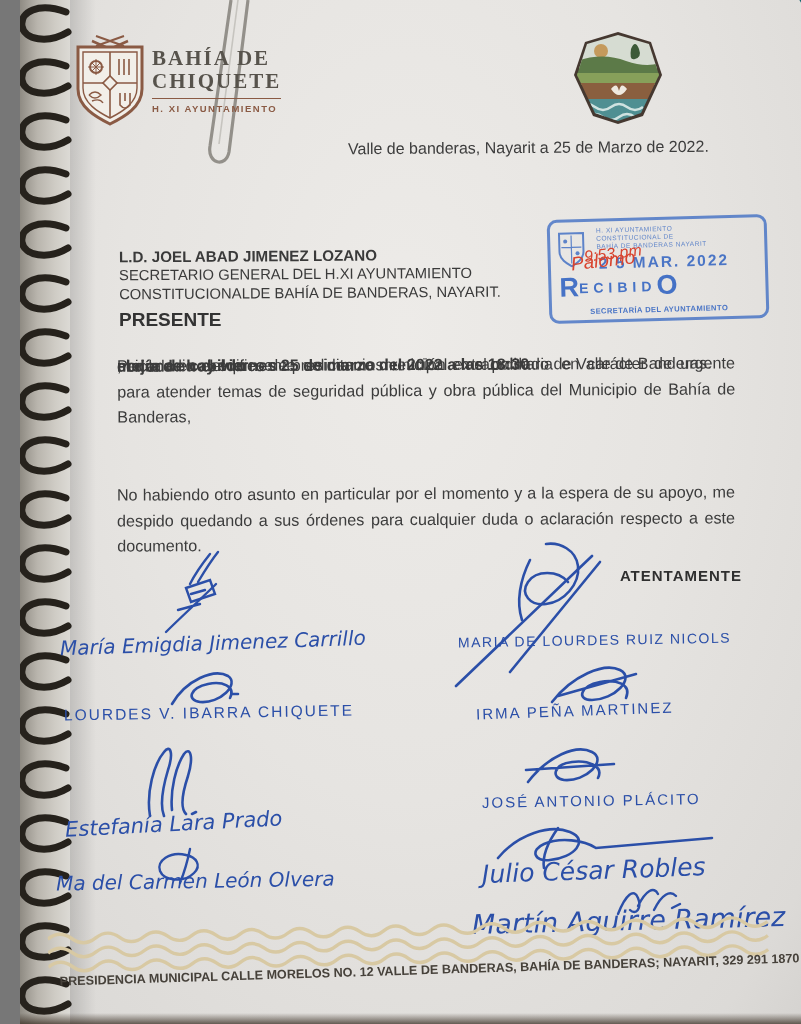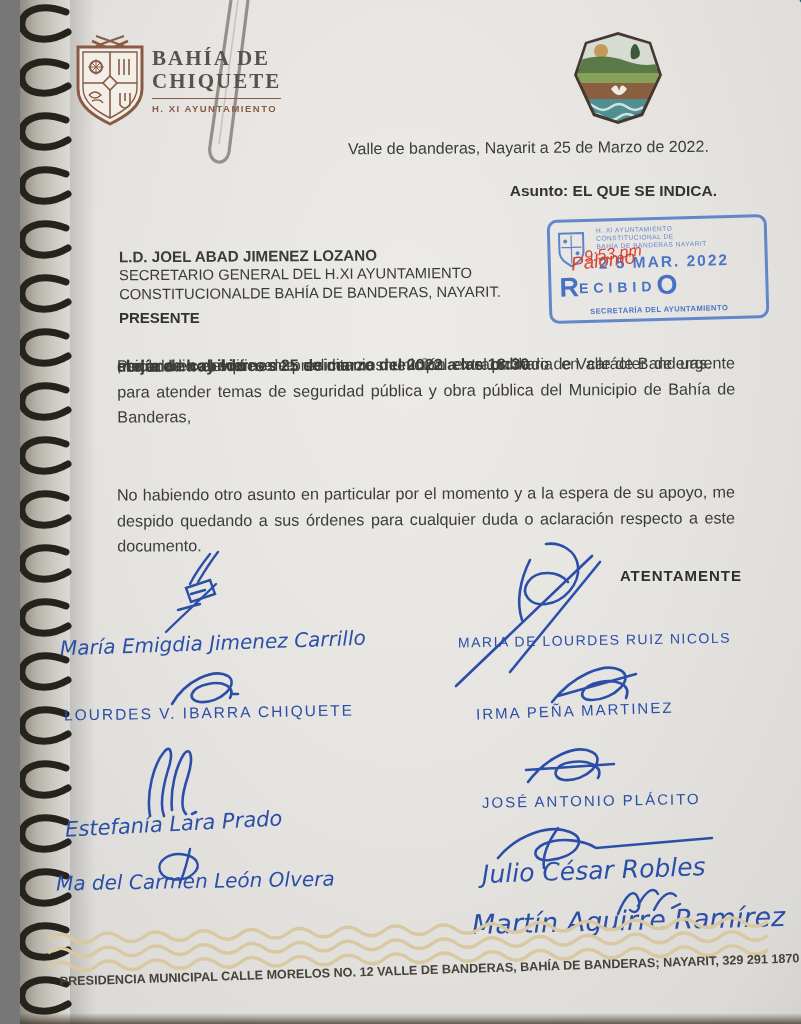--- a/index.html
+++ b/index.html
@@ -33,21 +33,21 @@
   .em1{position:static;display:block;font-size:23px;font-weight:bold;color:#3e362d;}
   .em2{position:static;display:block;font-size:19px;color:#b58a5e;letter-spacing:2px;}
   .em3{position:static;display:block;font-size:25px;font-weight:bold;color:#3e362d;letter-spacing:1px;}
 
   
   .dateline{top:139px;right:112px;font-size:16px;color:#3d3d3d;white-space:nowrap;transform:rotate(-.4deg);}
   .subject{top:182px;right:104px;font-size:15.5px;font-weight:bold;color:#333;white-space:nowrap;}
   .recipient{left:99px;top:246px;font-size:14.8px;color:#3a3a3a;line-height:19px;transform:rotate(-.4deg);}
   .recipient .rname{position:static;display:block;font-weight:bold;font-size:15.2px;}
   .recipient .rline{position:static;display:block;}
-  .salutation{left:99px;top:309px;font-size:15px;font-weight:bold;color:#333;}
+  .salutation{left:99px;top:309px;font-size:19px;font-weight:bold;color:#333;}
   .para{left:97px;width:618px;font-size:16.2px;color:#3c3c3c;line-height:25.5px;text-align:justify;transform:rotate(-.3deg);}
   .p1{top:352px;}
   .p2{top:481px;}
   .closing{left:72px;top:567px;width:650px;text-align:right;font-size:15px;font-weight:bold;
     color:#2f2f2f;letter-spacing:1px;}
 
   
   .stamp{left:528px;top:217px;width:220px;height:104px;border:3px solid rgba(47,98,193,.72);
     border-radius:10px;transform:rotate(-1.6deg);color:#2f62c1;}
   .stamp-shield{left:7px;top:9px;width:28px;height:36px;opacity:.75;}
@@ -158,21 +158,20 @@
       <rect x="0" y="44" width="94" height="12" fill="#87a05a"></rect>
       <rect x="0" y="54" width="94" height="16" fill="#8a5f3f"></rect>
       <path d="M40 60 q6 -8 8 2 q2 -10 8 -2 q-4 6 -8 6 q-4 0 -8 -6" fill="#efe9df"></path>
       <rect x="0" y="70" width="94" height="28" fill="#4f8f92"></rect>
       <path d="M8 78 q8 -6 16 0 q8 6 16 0 q8 -6 16 0 q8 6 16 0" fill="none" stroke="#cfe2e0" stroke-width="2.5"></path>
       <path d="M16 88 q8 -6 16 0 q8 6 16 0 q8 -6 16 0" fill="none" stroke="#cfe2e0" stroke-width="2.5"></path>
     </g>
   </svg>
 
   <div class="dateline">Valle de banderas, Nayarit a 25 de Marzo de 2022.</div>
-  <div class="subject">Asunto: EL QUE SE INDICA.</div>
 
   <div class="recipient">
     <span class="rname">L.D. JOEL ABAD JIMENEZ LOZANO</span>
     <span class="rline">SECRETARIO GENERAL DEL H.XI AYUNTAMIENTO</span>
     <span class="rline">CONSTITUCIONALDE BAHÍA DE BANDERAS, NAYARIT.</span>
   </div>
   <div class="salutation">PRESENTE</div>
 
   <div class="stamp">
     <svg class="stamp-shield" viewBox="0 0 28 36">

